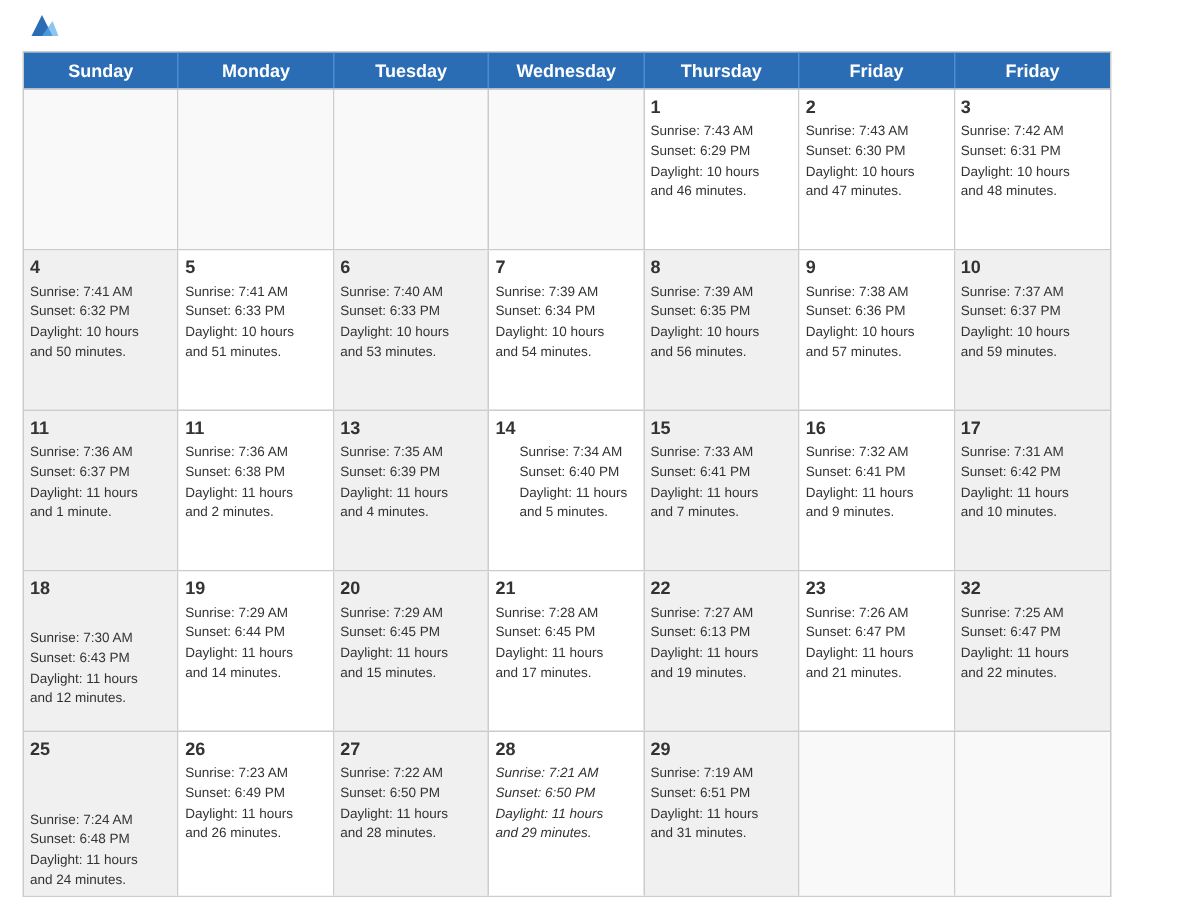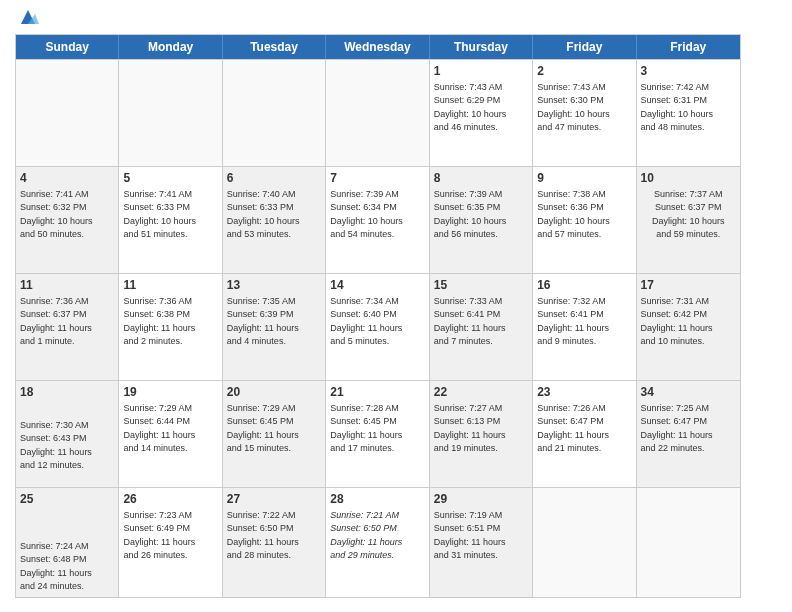--- a/index.html
+++ b/index.html
@@ -216,21 +216,21 @@
           </div>
           <div class="cal-cell">
             <span class="day-num">9</span>
             <div class="day-info" style="white-space: pre-line;">Sunrise: 7:38 AM
 Sunset: 6:36 PM
 Daylight: 10 hours
 and 57 minutes.</div>
           </div>
           <div class="cal-cell shaded">
             <span class="day-num">10</span>
-            <div class="day-info" style="white-space: pre-line; text-align: center;">Sunrise: 7:37 AM
+            <div class="day-info" style="white-space: pre-line;">Sunrise: 7:37 AM
 Sunset: 6:37 PM
 Daylight: 10 hours
 and 59 minutes.</div>
           </div>
         </div>
         <div class="cal-week">
           <div class="cal-cell shaded">
             <span class="day-num">11</span>
             <div class="day-info" style="white-space: pre-line;">Sunrise: 7:36 AM
 Sunset: 6:37 PM
@@ -246,21 +246,21 @@
           </div>
           <div class="cal-cell shaded">
             <span class="day-num">13</span>
             <div class="day-info" style="white-space: pre-line;">Sunrise: 7:35 AM
 Sunset: 6:39 PM
 Daylight: 11 hours
 and 4 minutes.</div>
           </div>
           <div class="cal-cell">
             <span class="day-num">14</span>
-            <div class="day-info" style="white-space: pre-line;">Sunrise: 7:34 AM
+            <div class="day-info" style="white-space: pre-line; margin-left: 16px;">Sunrise: 7:34 AM
 Sunset: 6:40 PM
 Daylight: 11 hours
 and 5 minutes.</div>
           </div>
           <div class="cal-cell shaded">
             <span class="day-num">15</span>
             <div class="day-info" style="white-space: pre-line;">Sunrise: 7:33 AM
 Sunset: 6:41 PM
 Daylight: 11 hours
 and 7 minutes.</div>
@@ -317,21 +317,21 @@
 and 19 minutes.</div>
           </div>
           <div class="cal-cell">
             <span class="day-num">23</span>
             <div class="day-info" style="white-space: pre-line;">Sunrise: 7:26 AM
 Sunset: 6:47 PM
 Daylight: 11 hours
 and 21 minutes.</div>
           </div>
           <div class="cal-cell shaded">
-            <span class="day-num">34</span>
+            <span class="day-num">32</span>
             <div class="day-info" style="white-space: pre-line;">Sunrise: 7:25 AM
 Sunset: 6:47 PM
 Daylight: 11 hours
 and 22 minutes.</div>
           </div>
         </div>
         <div class="cal-week">
           <div class="cal-cell shaded">
             <span class="day-num">25</span>
             <div class="day-info" style="white-space: pre-line; margin-top: 32px;">Sunrise: 7:24 AM

